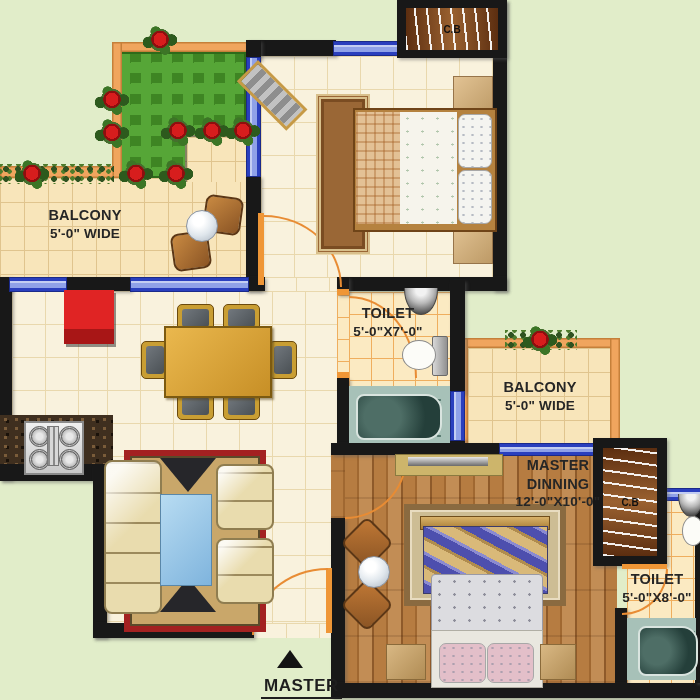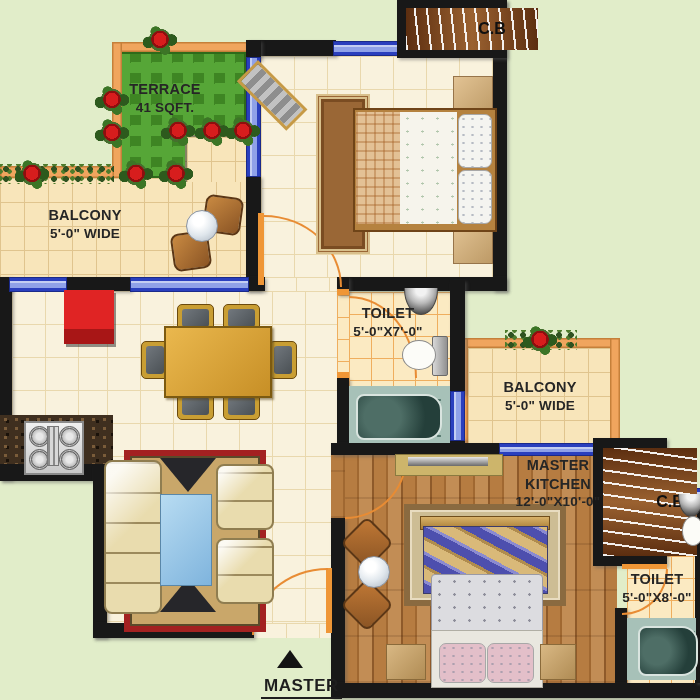--- a/index.html
+++ b/index.html
@@ -36,23 +36,23 @@
      radial-gradient(circle at 18% 58%,#2d5a1d 0 5.5px,transparent 6px),
      radial-gradient(circle at 82% 50%,#2d5a1d 0 5.5px,transparent 6px),
      radial-gradient(circle at 38% 22%,#3c7526 0 5px,transparent 5.5px),
      radial-gradient(circle at 64% 82%,#3c7526 0 5px,transparent 5.5px),
      radial-gradient(circle at 50% 50%,#466f2e 0 11px,transparent 11.5px);}
   .garland{position:absolute;background-image:
      radial-gradient(circle,#2f5220 2.6px,transparent 3.1px),
      radial-gradient(circle,#4e7c2c 2px,transparent 2.5px);
      background-size:12px 10px,9px 7px;background-position:0 0,5px 4px;}
   .cb{position:absolute;display:flex;align-items:center;justify-content:center;
-     font-weight:bold;font-size:16px;color:#101010;
+     font-weight:bold;font-size:10px;color:#101010;
      background-image:repeating-linear-gradient(84deg,rgba(255,255,255,.92) 0 2px,transparent 2px 12px),
-       linear-gradient(90deg,#5c2e10,#9a6130 50%,#5c2e10);padding-left:40px;}
+       linear-gradient(90deg,#5c2e10,#9a6130 50%,#5c2e10);}
   .cb.h{background-image:repeating-linear-gradient(8deg,rgba(255,255,255,.92) 0 2px,transparent 2px 12px),
        linear-gradient(180deg,#5c2e10,#9a6130 50%,#5c2e10);}
   .basin{position:absolute;background:radial-gradient(circle at 50% 10%,#f2f2f2 18%,#b9b9b9 45%,#585858 78%,#333);
      border-radius:0 0 52% 52% / 0 0 100% 100%;border:1px solid #444;border-top:none;}
   .wc-bowl{position:absolute;background:#fcfcf8;border:1.5px solid #8a8a8a;border-radius:50%;}
   .wc-tank{position:absolute;background:linear-gradient(90deg,#d8d8d8,#909090);border:1px solid #6a6a6a;border-radius:2px;}
   .tubz{position:absolute;background-color:#a7c1b8;background-image:radial-gradient(#54756c 1.6px,transparent 2px);
      background-size:24px 18px;background-position:6px 5px;}
   .tub{position:absolute;background:radial-gradient(circle at 30% 50%,#4e6e66 0 30%,#243f3a 70%);
      border:2px solid #d9e4df;border-radius:8px 16px 16px 8px;}
@@ -257,38 +257,34 @@
   <div class="bench" style="left:540px;top:644px;width:34px;height:34px;"></div>
   <div class="mchair" style="left:348px;top:524px;width:34px;height:34px;"></div>
   <div class="mchair" style="left:348px;top:586px;width:34px;height:34px;"></div>
   <div class="rtable" style="left:358px;top:556px;width:30px;height:30px;"></div>
 
   <div class="basin" style="left:678px;top:494px;width:24px;height:22px;"></div>
   <div class="wc-bowl" style="left:682px;top:516px;width:20px;height:28px;"></div>
   <div class="tubz" style="left:627px;top:618px;width:69px;height:62px;"></div>
   <div class="tub" style="left:638px;top:626px;width:56px;height:46px;"></div>
 
-  <div class="lbl" style="left:112px;top:80px;width:106px;">
-    <span>TERRACE</span>
-    <span class="sz">41 SQFT.</span>
-  </div>
   <div class="lbl" style="left:30px;top:206px;width:110px;">
     <span>BALCONY</span>
     <span class="sz">5'-0" WIDE</span>
   </div>
   <div class="lbl" style="left:342px;top:304px;width:92px;">
     <span>TOILET</span>
     <span class="sz">5'-0"X7'-0"</span>
   </div>
   <div class="lbl" style="left:482px;top:378px;width:116px;">
     <span>BALCONY</span>
     <span class="sz">5'-0" WIDE</span>
   </div>
   <div class="lbl" style="left:504px;top:456px;width:108px;">
-    <span>MASTER KITCHEN</span>
+    <span>MASTER DINNING</span>
     <span class="sz">12'-0"X10'-0"</span>
   </div>
   <div class="lbl" style="left:610px;top:570px;width:94px;">
     <span>TOILET</span>
     <span class="sz">5'-0"X8'-0"</span>
   </div>
 
   <div class="entry-tri" style="left:277px;top:650px;"></div>
   <div class="entry-lbl" style="left:261px;top:676px;">MASTER</div>
 

